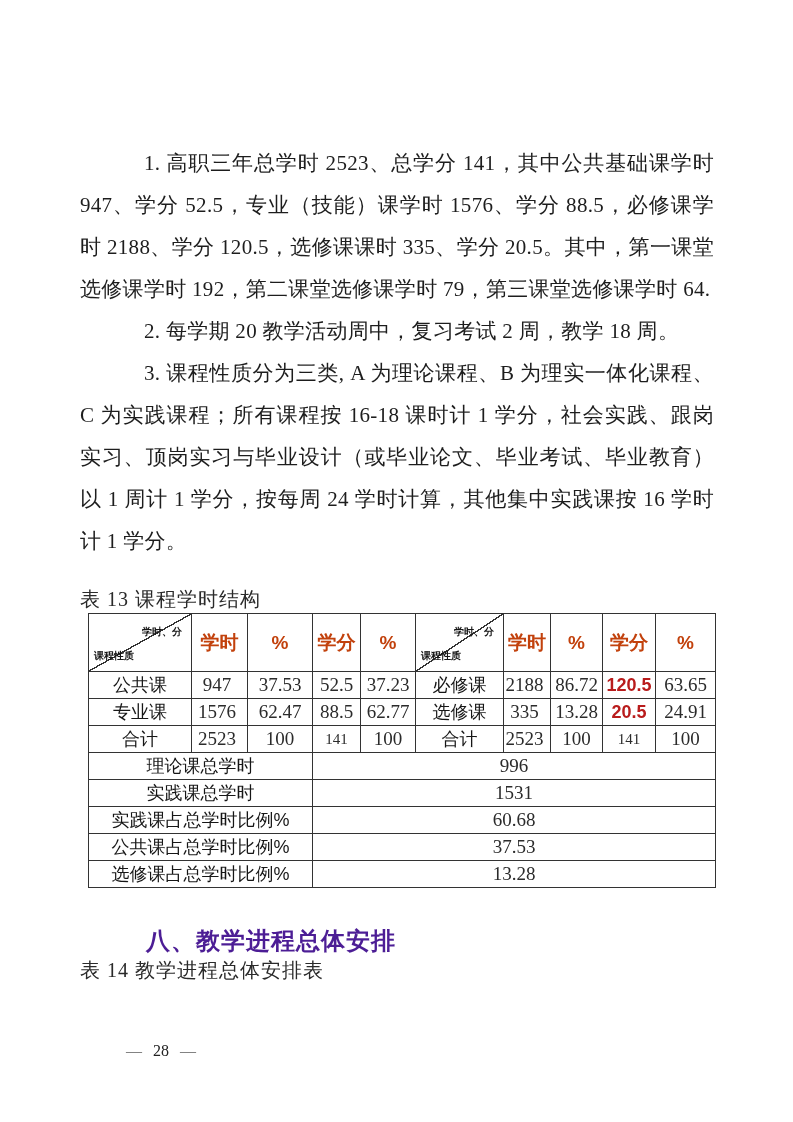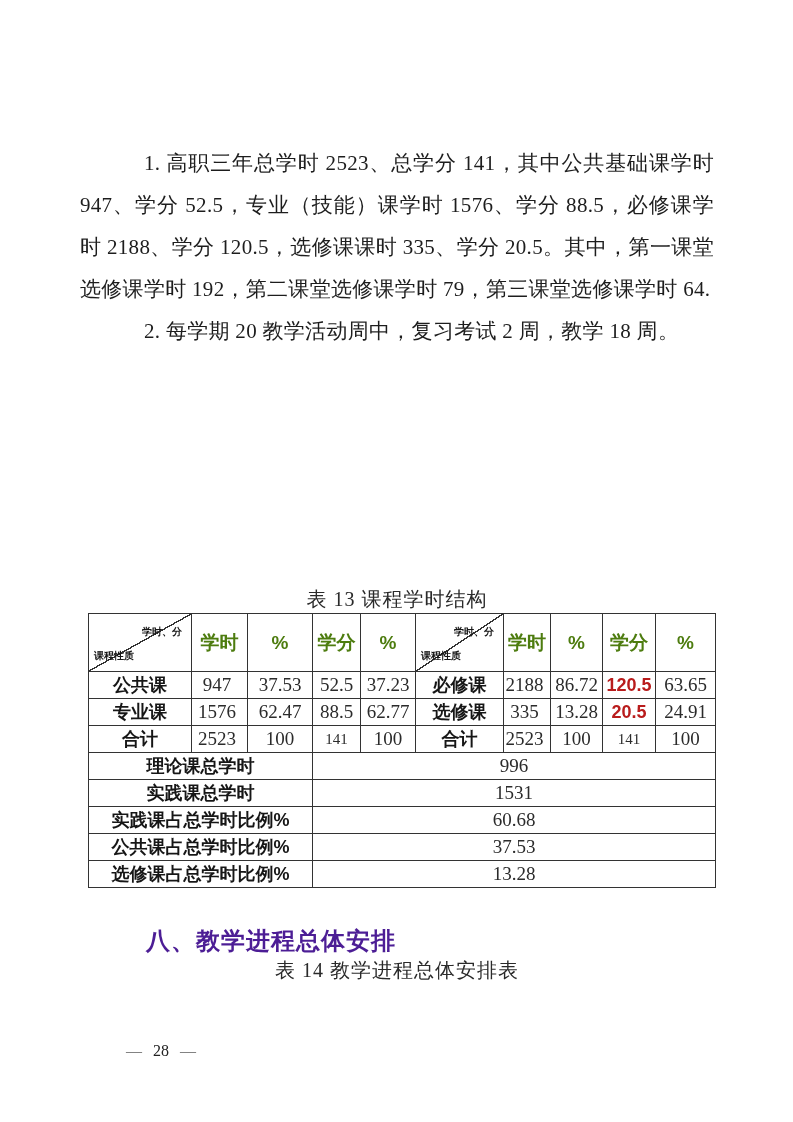--- a/index.html
+++ b/index.html
@@ -27,21 +27,21 @@
     text-align: justify;
     text-indent: 64px;
     letter-spacing: 0.3px;
     color: #1d1d1d;
   }
   
   .caption {
     position: absolute;
     left: 80px;
     width: 634px;
-    text-align: center;
+    text-align: left;
     font-size: 20px;
     color: #2a2a2a;
     letter-spacing: 1px;
   }
   .caption-13 { top: 586px; }
   .caption-14 { top: 957px; }
   
   table.t13 {
     position: absolute;
     top: 613px;
@@ -56,25 +56,25 @@
     vertical-align: middle;
     overflow: hidden;
     padding: 0;
   }
   tr.hdr-row td { height: 58px; }
   tr.data-row td, tr.sum-row td { height: 27px; }
   .hcell {
     font-family: "Liberation Sans", "DejaVu Sans", sans-serif;
     font-weight: bold;
     font-size: 19px;
-    color: #4d7c0f;
+    color: #c2410c;
   }
   .lbl {
     font-family: "Liberation Sans", "DejaVu Sans", sans-serif;
-    font-weight: bold;
+    font-weight: normal;
     font-size: 18px;
     color: #161616;
     margin-top: 31px;
   }
   .num { font-size: 19px; color: #2b2b2b; }
   .num.right { text-align: center; padding-right: 5px; }
   .num.alt {
     font-family: "Liberation Sans", "DejaVu Sans", sans-serif;
     font-weight: bold;
     font-size: 18px;
@@ -125,20 +125,21 @@
   .footer .pgnum { margin: 0 11px; }
 </style>
 </head>
 <body>
 
 <div class="page">
 
   <div class="text-block">
     <p>1. 高职三年总学时 2523、总学分 141，其中公共基础课学时 947、学分 52.5，专业（技能）课学时 1576、学分 88.5，必修课学时 2188、学分 120.5，选修课课时 335、学分 20.5。其中，第一课堂选修课学时 192，第二课堂选修课学时 79，第三课堂选修课学时 64.</p>
     <p>2. 每学期 20 教学活动周中，复习考试 2 周，教学 18 周。</p>
+    <p>3. 课程性质分为三类, A 为理论课程、B 为理实一体化课程、C 为实践课程；所有课程按 16-18 课时计 1 学分，社会实践、跟岗实习、顶岗实习与毕业设计（或毕业论文、毕业考试、毕业教育）以 1 周计 1 学分，按每周 24 学时计算，其他集中实践课按 16 学时计 1 学分。</p>
   </div>
 
   <div class="caption caption-13">表 13 课程学时结构</div>
 
   <table class="t13">
     <colgroup>
       <col style="width:103px">
         <col style="width:56px">
         <col style="width:65px">
         <col style="width:48px">

